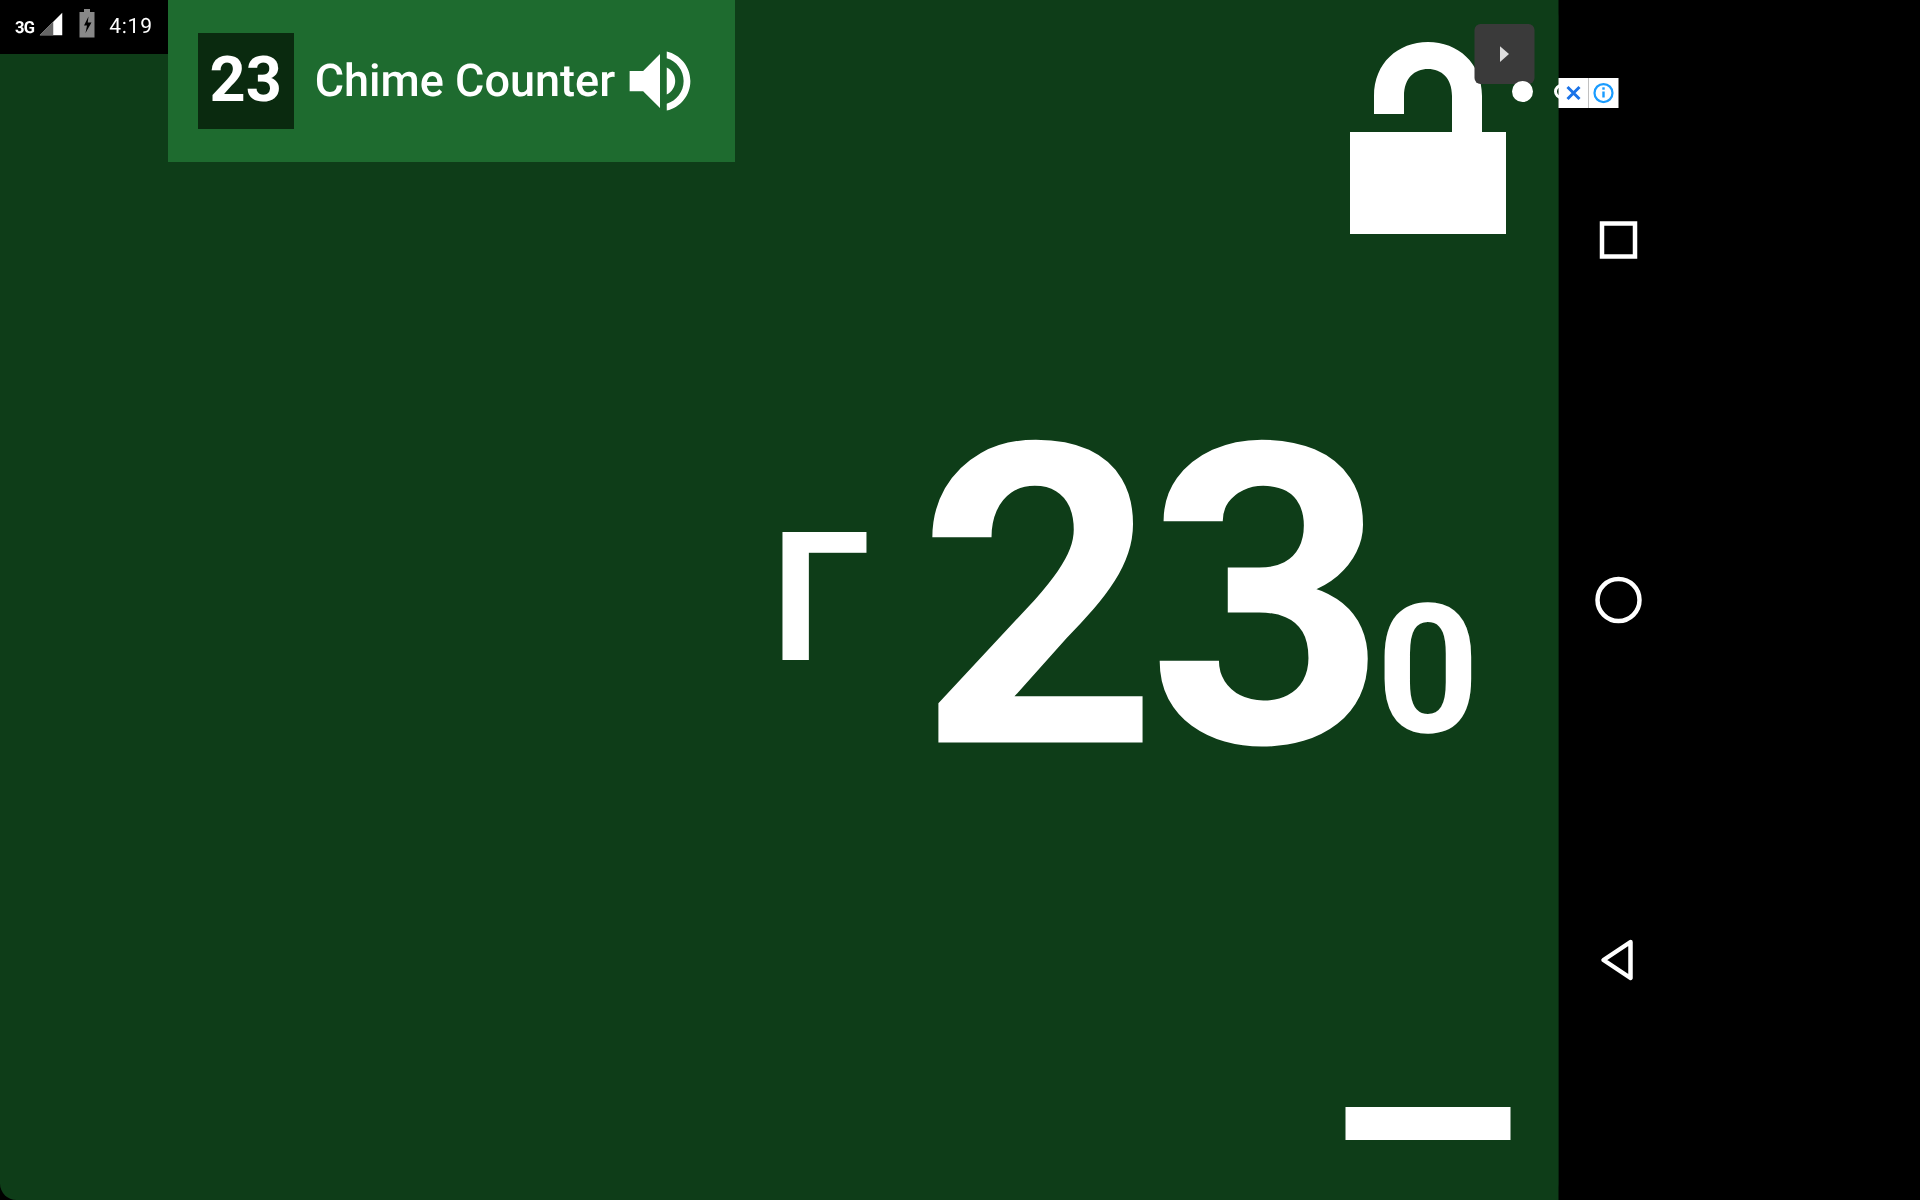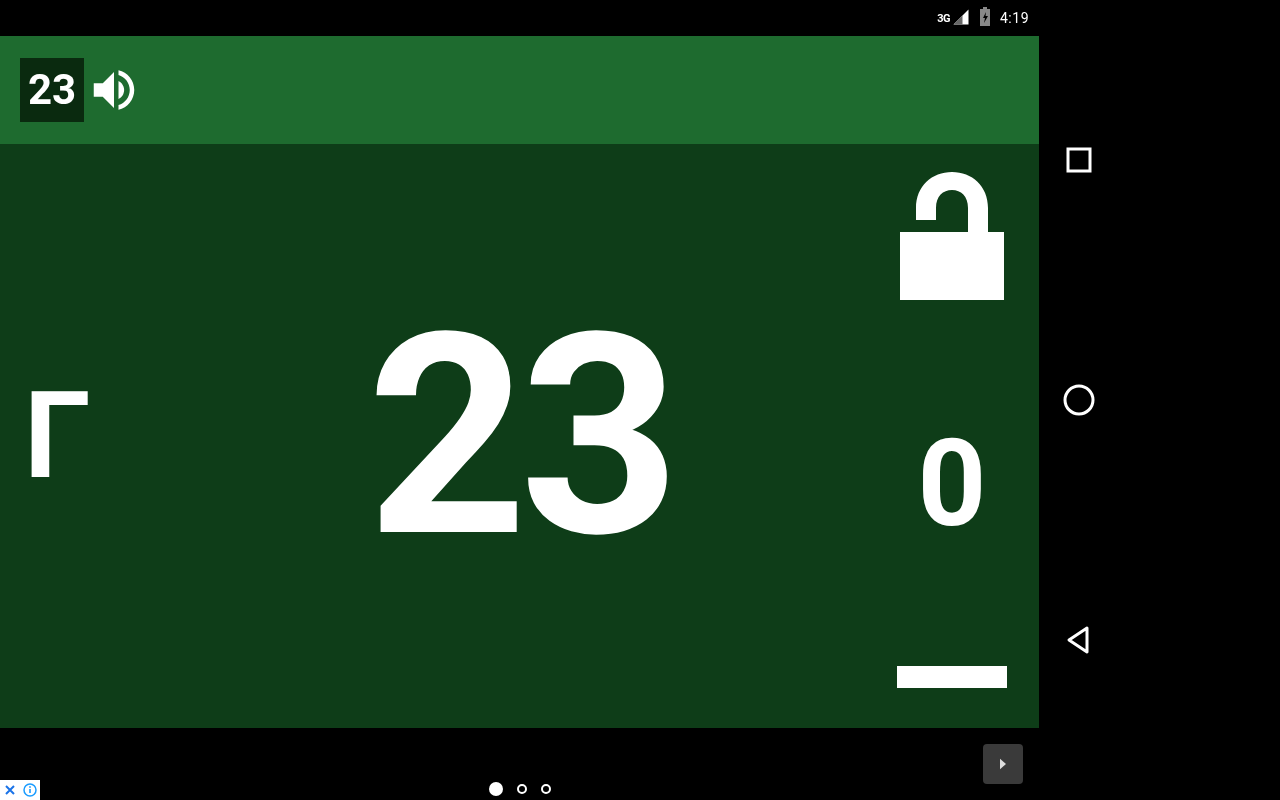--- a/index.html
+++ b/index.html
@@ -1,18 +1,18 @@
 <!DOCTYPE html>
 <html><head>
 <meta charset="utf-8">
 <style>
   * { box-sizing: border-box; margin: 0; padding: 0; }
   html, body { width: 1280px; height: 800px; overflow: hidden; font-family: Roboto, Arial, sans-serif; background: #000; }
   .screen { display: flex; width: 1280px; height: 800px; }
-  .device { width: 1039px; height: 800px; display: flex; flex-direction: column; background: #0e3d18; }
+  .device { width: 1039px; height: 800px; display: flex; flex-direction: row; background: #0e3d18; border-radius: 11px; }
   .navbar { width: 80px; height: 800px; background: #000; display: flex; flex-direction: column; align-items: center; justify-content: space-around; padding: 40px 0; }
   .nav-icon { width: 34px; height: 34px; display:flex; align-items:center; justify-content:center; }
 
   .status-bar { height: 36px; background: #000; display: flex; align-items: center; justify-content: flex-end; color: #fff; padding: 0 10px; gap: 8px; font-size: 14px; }
   .status-bar .net-label { font-size: 11px; font-weight: bold; letter-spacing: -0.5px; margin-right:-6px; }
   .status-time { font-size: 14px; font-weight: 400; letter-spacing: 0.5px; }
 
   .action-bar { height: 108px; background: #1e6b2f; display: flex; align-items: center; padding: 0 20px; color: #fff; }
   .app-icon-box { width: 64px; height: 64px; background: #0a2a0f; display:flex; align-items:center; justify-content:center; font-size: 42px; font-weight: 700; color:#fff; line-height:1; }
   .app-title { font-size: 30px; font-weight: 500; margin-left: 14px; flex:1; }
@@ -60,20 +60,21 @@
             <path d="M7 5 L4 11 L6 11 L5 16 L9 9 L6.5 9 Z" fill="#000"></path>
           </svg>
       </span>
       <span class="status-time">4:19</span>
     </div>
 
     <div class="action-bar">
       <div class="app-icon-box">
         <span>23</span>
       </div>
+      <div class="app-title">Chime Counter</div>
       <div class="sound-btn">
         <svg width="54" height="54" viewBox="0 0 24 24">
           <path fill="#fff" d="M3 9v6h4l5 5V4L7 9H3z"></path>
           <path fill="#fff" d="M16.5 12c0-1.77-1.02-3.29-2.5-4.03v8.05c1.48-.73 2.5-2.25 2.5-4.02z"></path>
           <path fill="#fff" d="M14 3.23v2.06c2.89.86 5 3.54 5 6.71s-2.11 5.85-5 6.71v2.06c4.01-.91 7-4.49 7-8.77s-2.99-7.86-7-8.77z"></path>
         </svg>
       </div>
     </div>
 
     <div class="main">

